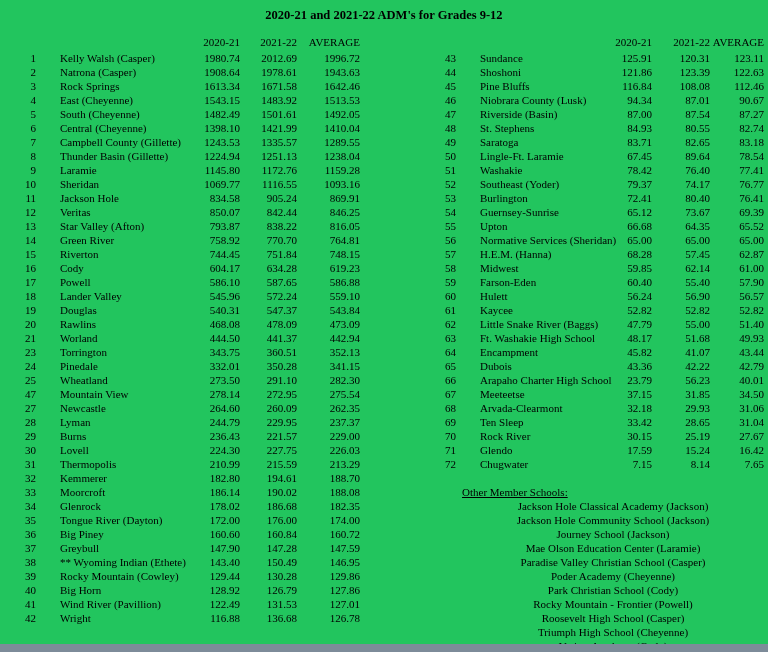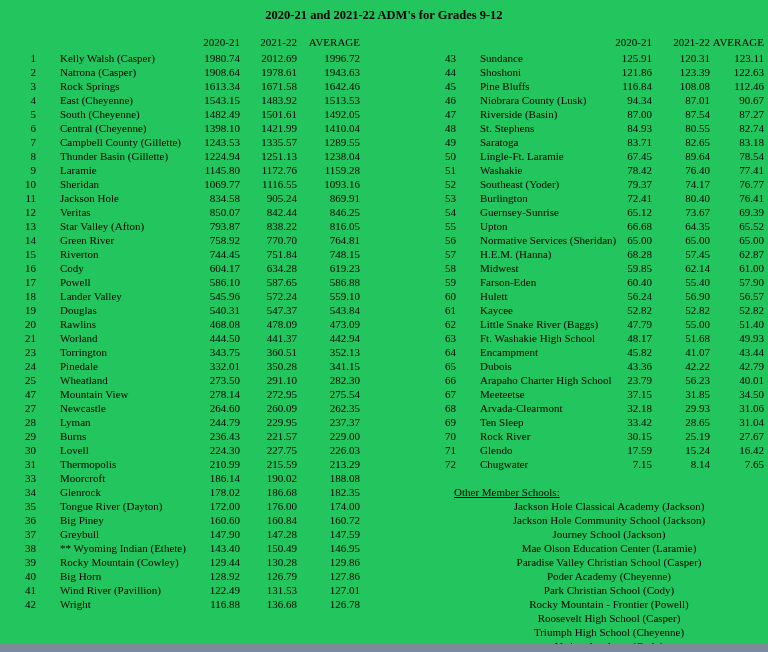--- a/index.html
+++ b/index.html
@@ -19,21 +19,21 @@
   .tbl-right { left:436px; width:328px; }
   .hdr-row, .row { display:grid; align-items:baseline; }
   .tbl-left  .hdr-row, .tbl-left  .row { grid-template-columns:14px 160px 44px 57px 63px; }
   .tbl-right .hdr-row, .tbl-right .row { grid-template-columns:20px 156px 40px 58px 54px; }
   .hdr-row { height:17px; line-height:17px; font-weight:normal; font-size:11px; }
   .row { height:14px; line-height:14px; font-size:11px; }
   .c-rank { text-align:right; white-space:nowrap; }
   .c-name { padding-left:24px; white-space:nowrap; overflow:visible; }
   .tbl-right .c-name { }
   .c-num  { text-align:right; white-space:nowrap; }
-  .oms { margin-left:18px; margin-top:14px; font-size:11px; }
+  .oms { margin-left:26px; margin-top:14px; font-size:11px; }
   .oms-heading { height:14px; line-height:14px; text-decoration:underline; white-space:nowrap; }
   .oms-item { height:14px; line-height:14px; white-space:nowrap;text-align:center; }
   .bottom-bar {
     position:absolute; left:0; bottom:0; width:768px; height:8px;
     background:#7d8b99; z-index:5;
   }
 </style>
 </head>
 <body>
 
@@ -285,20 +285,27 @@
         </div>
 
         <div class="row">
           <span class="c-rank">31</span>
           <span class="c-name">Thermopolis</span>
           <span class="c-num">210.99</span>
           <span class="c-num">215.59</span>
           <span class="c-num">213.29</span>
         </div>
 
+        <div class="row">
+          <span class="c-rank">32</span>
+          <span class="c-name">Kemmerer</span>
+          <span class="c-num">182.80</span>
+          <span class="c-num">194.61</span>
+          <span class="c-num">188.70</span>
+        </div>
 
         <div class="row">
           <span class="c-rank">33</span>
           <span class="c-name">Moorcroft</span>
           <span class="c-num">186.14</span>
           <span class="c-num">190.02</span>
           <span class="c-num">188.08</span>
         </div>
 
         <div class="row">

